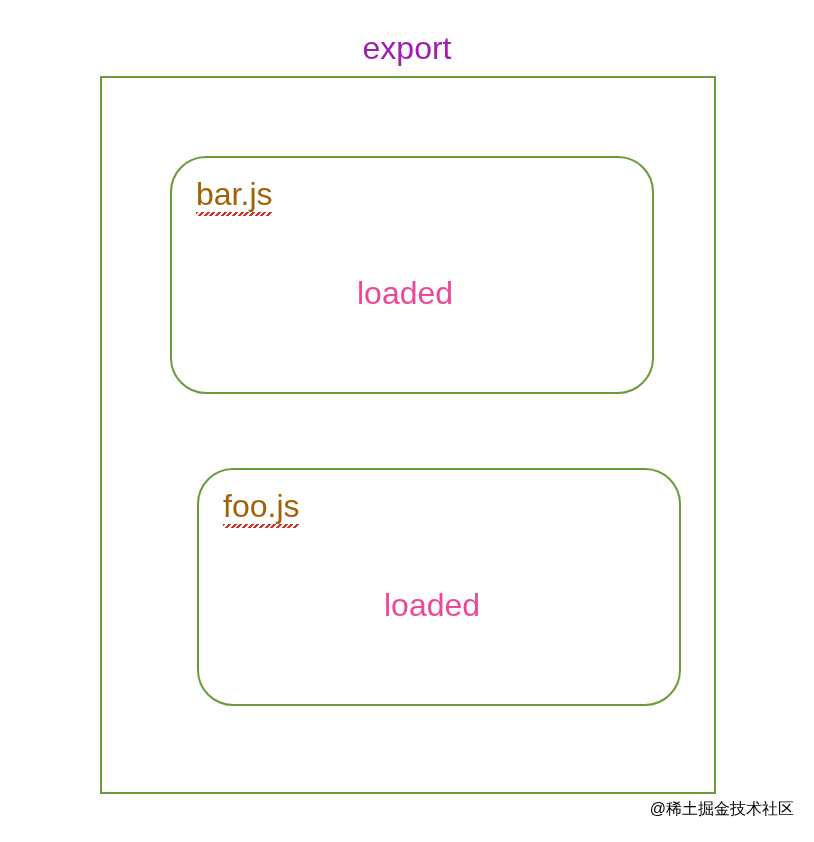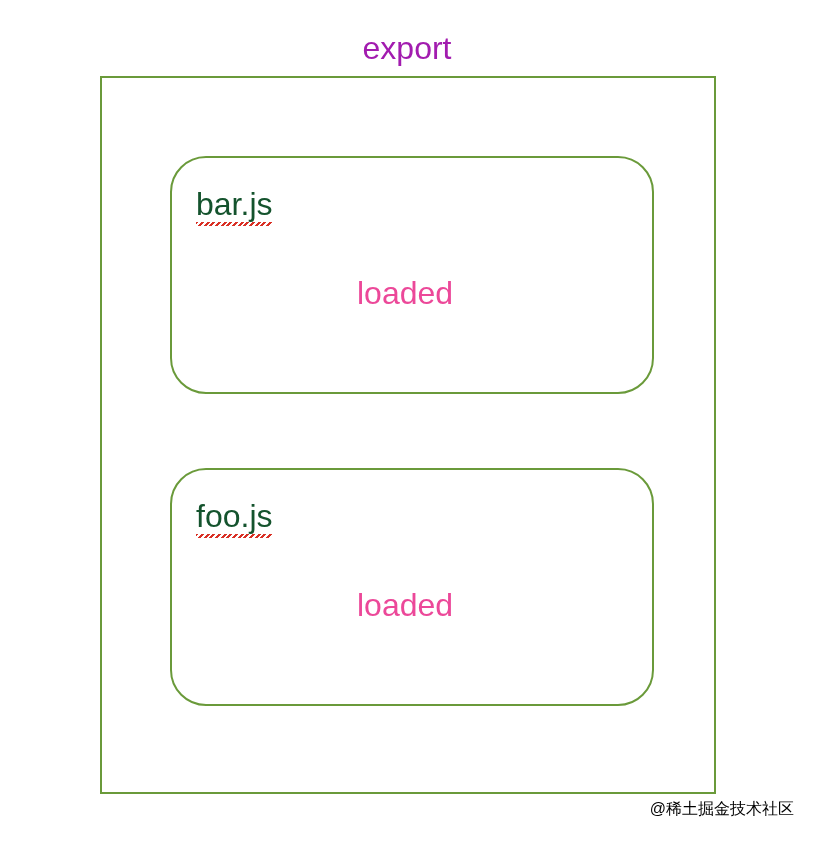--- a/index.html
+++ b/index.html
@@ -39,27 +39,28 @@
       height: 238px;
       border: 2px solid #6a9a3a;
       border-radius: 36px;
       background: #ffffff;
     }
     .module-bar {
       top: 78px;
     }
     .module-foo {
       top: 390px;
+      margin-left: 27px;
     }
     .module-name {
       position: absolute;
-      top: 28px;
+      top: 18px;
       left: 24px;
       font-size: 32px;
-      color: #14532d;
+      color: #a16207;
     }
     .spellcheck-underline {
       display: inline-block;
       position: relative;
     }
     .spellcheck-underline::after {
       content: "";
       position: absolute;
       left: 0;
       right: 0;

